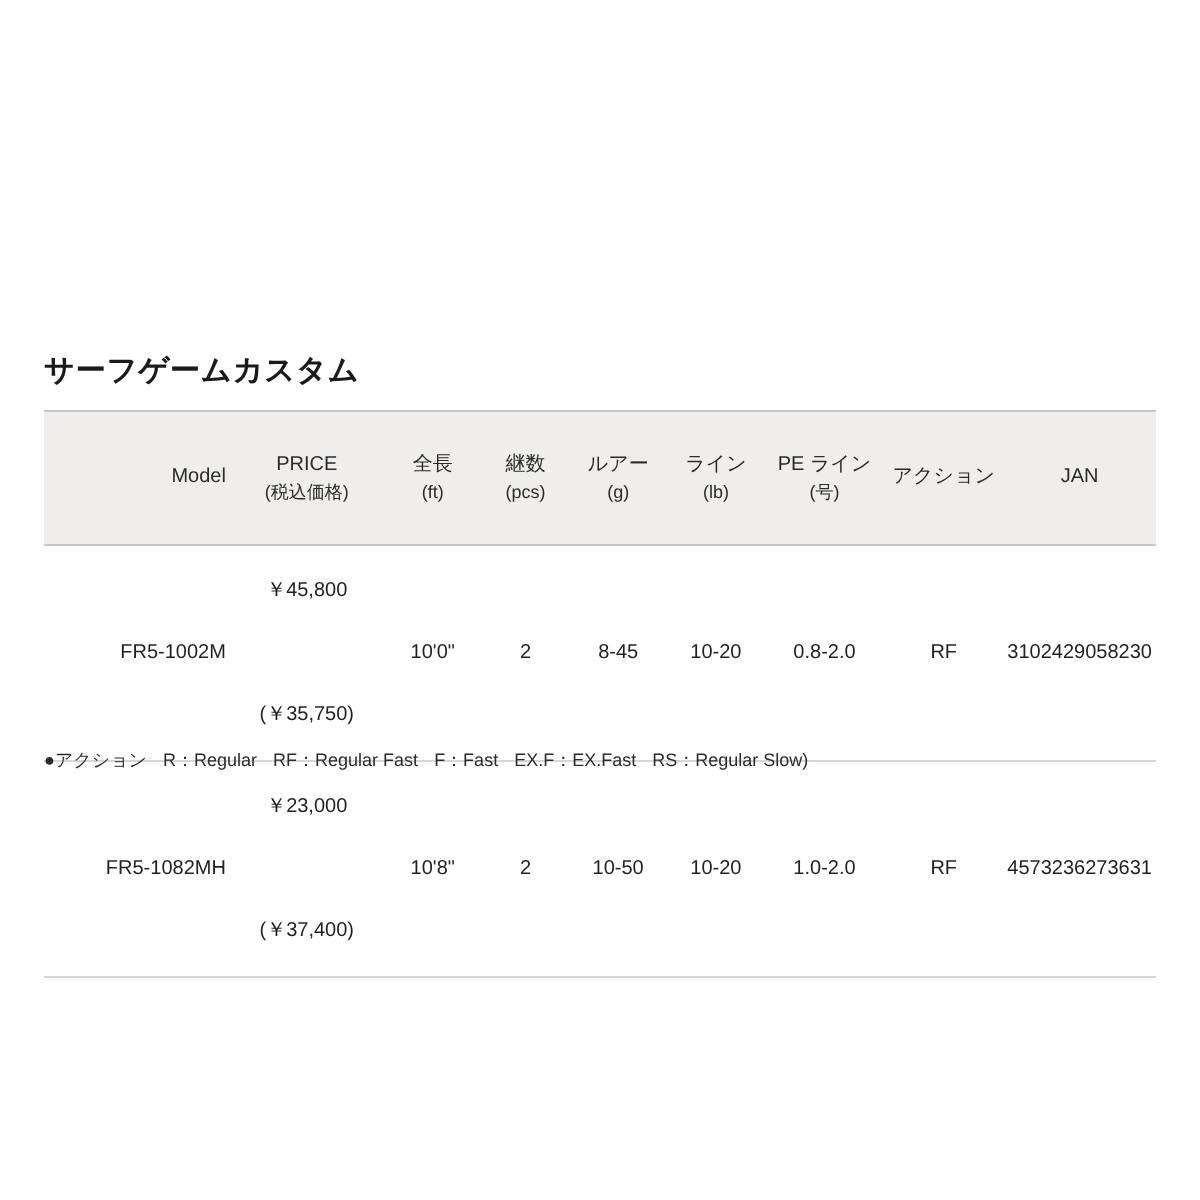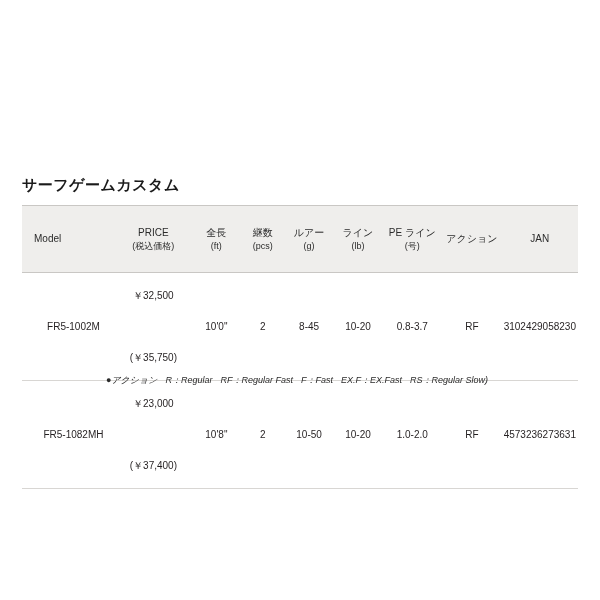--- a/index.html
+++ b/index.html
@@ -48,59 +48,58 @@
     font-weight: normal;
     font-size: 10px;
     padding: 10px 2px 10px 2px;
     height: 46px;
     vertical-align: middle;
     text-align: center;
     line-height: 1.35;
     color: #2b2b2b;
   }
   table.spec thead th.model-col {
-    text-align: left;
+    text-align: right;
     padding-left: 12px;
   }
   table.spec tbody td {
     border-bottom: 1px solid #d8d6d3;
     padding: 16px 2px 16px 2px;
     height: 48px;
     vertical-align: middle;
     text-align: center;
     line-height: 1.35;
     font-size: 10px;
     color: #231f20;
   }
   table.spec tbody td.model-col {
-    text-align: center;
+    text-align: right;
     padding-left: 12px;
   }
   .sub {
     display: block;
     font-size: 9px;
   }
   .price-main {
     display: block;
   }
   .price-sub {
     display: block;
     margin-top: 48px;
   }
   .note {
     position: absolute;
     left: 22px;
     top: 374px;
     width: 556px;
-    text-align: center;
+    text-align: left;
     font-size: 9px;
     color: #2b2b2b;
     padding-right: 6px;
     box-sizing: border-box;
-    font-style: italic;
   }
   .note .bullet {
     font-size: 9px;
   }
   .note .gap {
     display: inline-block;
     width: 8px;
   }
 </style>
 </head>
@@ -146,28 +145,28 @@
           </th>
           <th style="width:12%">
             <span>JAN</span>
           </th>
         </tr>
       </thead>
       <tbody>
         <tr>
           <td class="model-col">FR5-1002M</td>
           <td>
-            <span class="price-main">￥32,500</span>
+            <span class="price-main">￥45,800</span>
             <span class="price-sub">(￥35,750)</span>
           </td>
           <td>10'0"</td>
           <td>2</td>
           <td>8-45</td>
           <td>10-20</td>
-          <td>0.8-3.7</td>
+          <td>0.8-2.0</td>
           <td>RF</td>
           <td>3102429058230</td>
         </tr>
         <tr>
           <td class="model-col">FR5-1082MH</td>
           <td>
             <span class="price-main">￥23,000</span>
             <span class="price-sub">(￥37,400)</span>
           </td>
           <td>10'8"</td>

